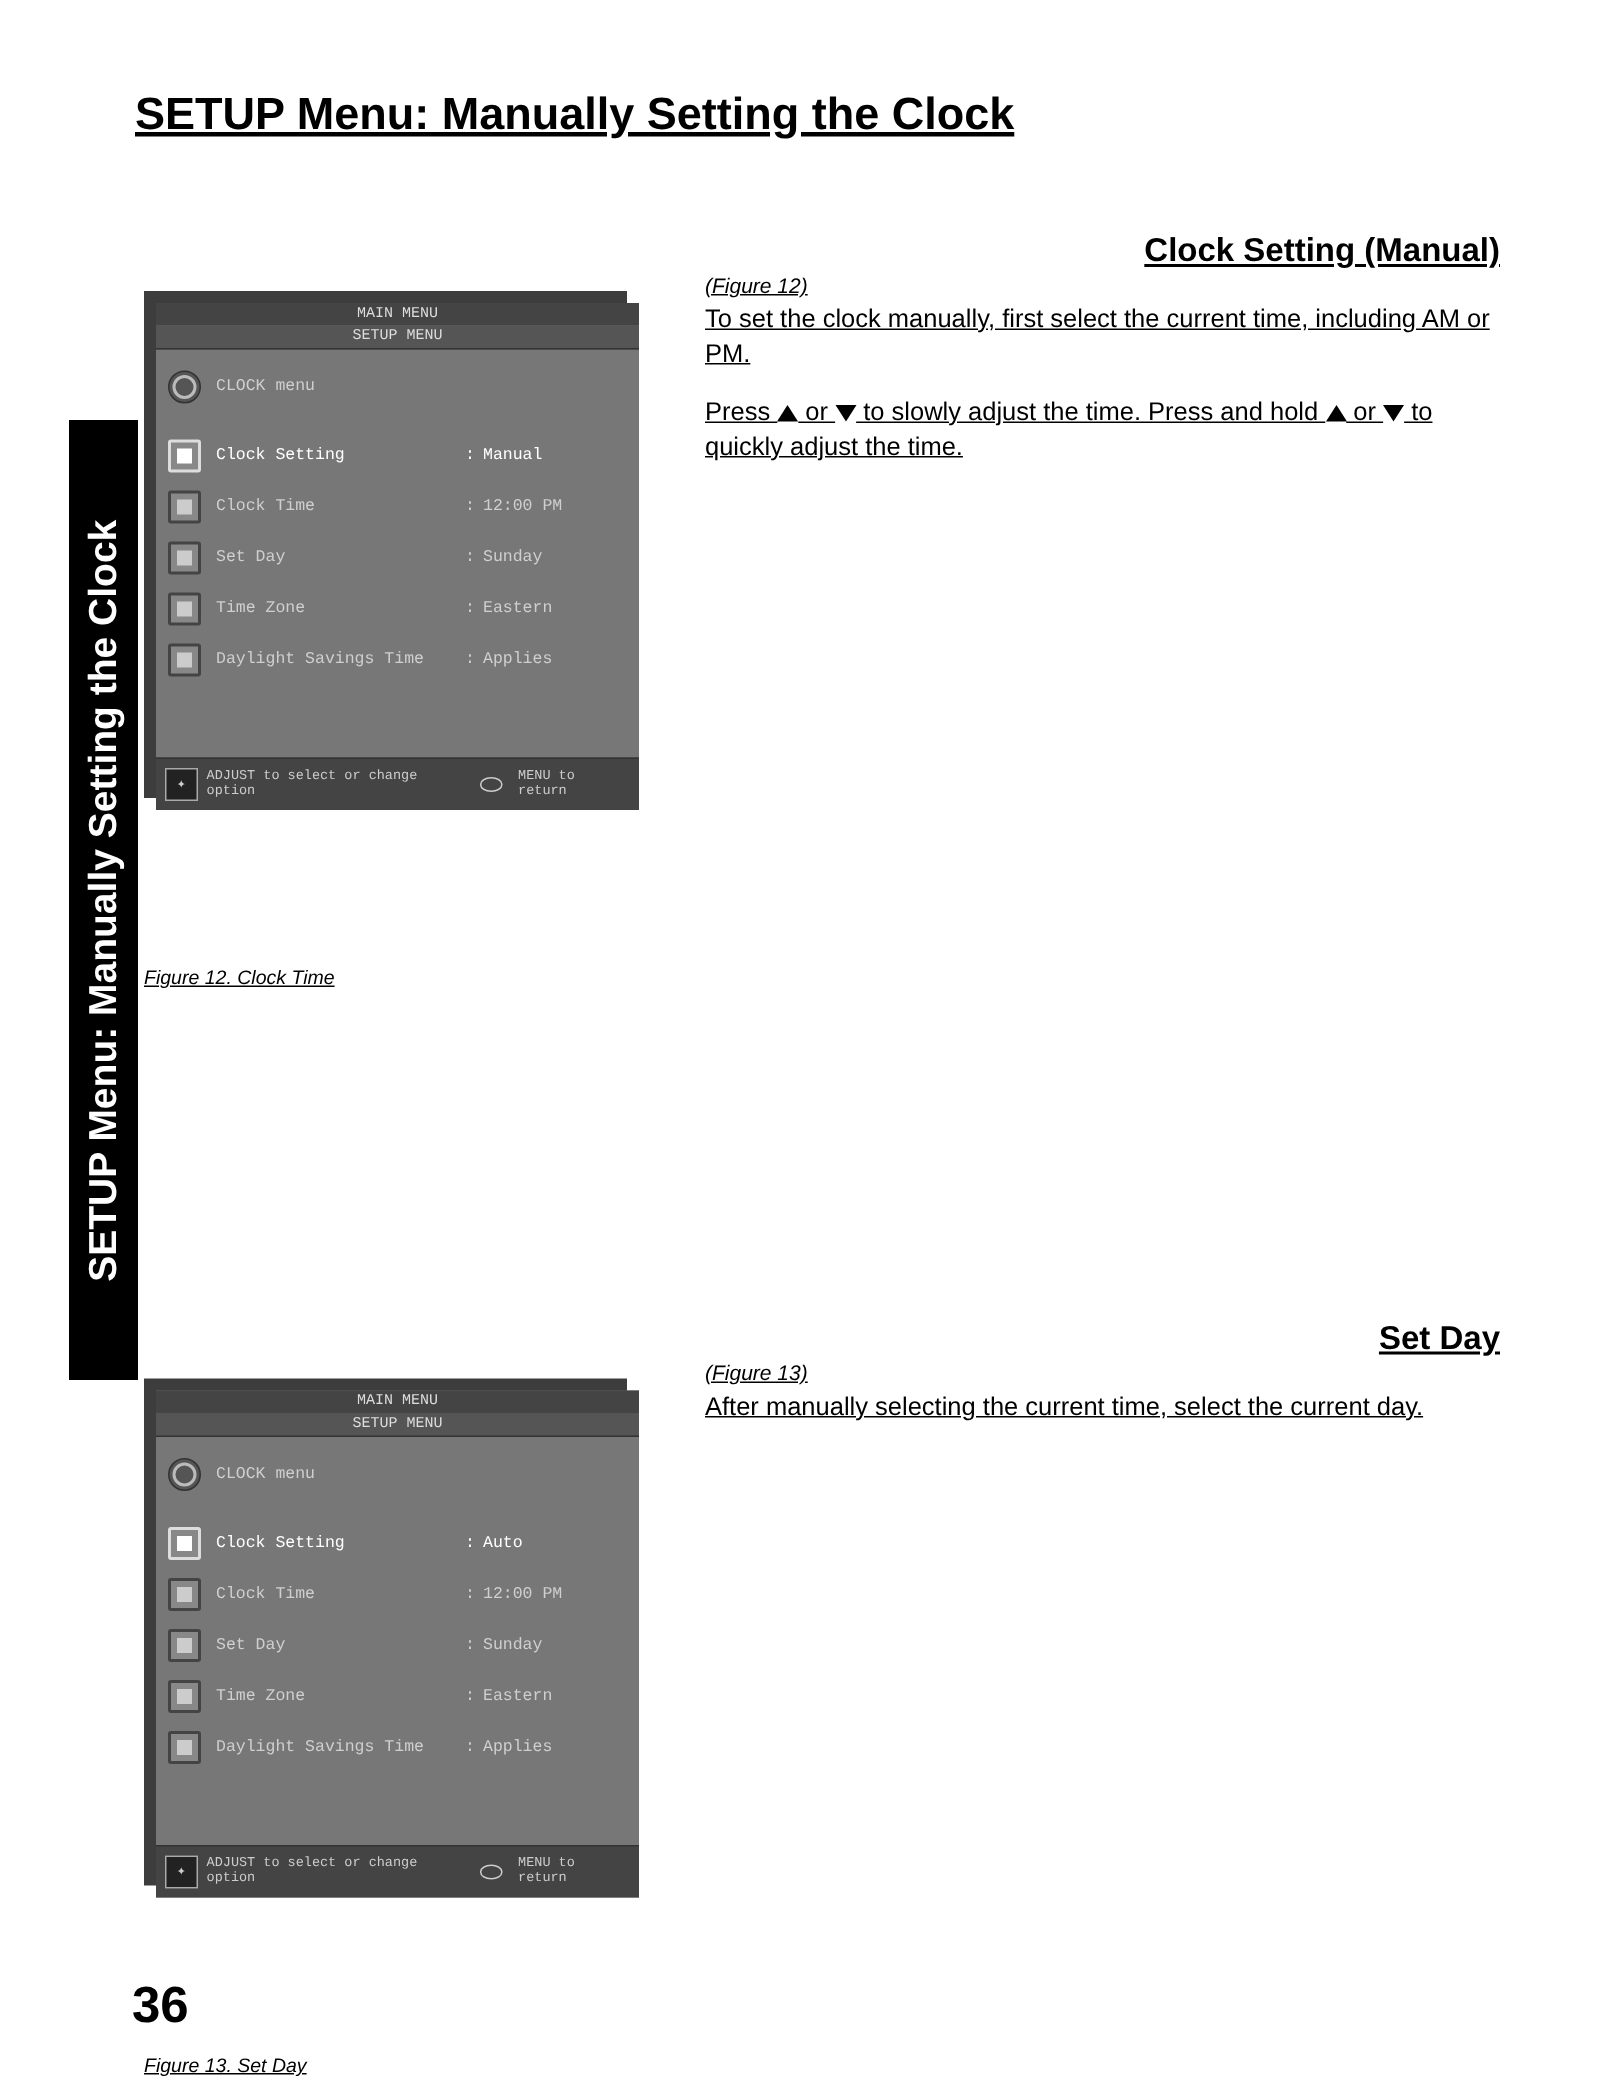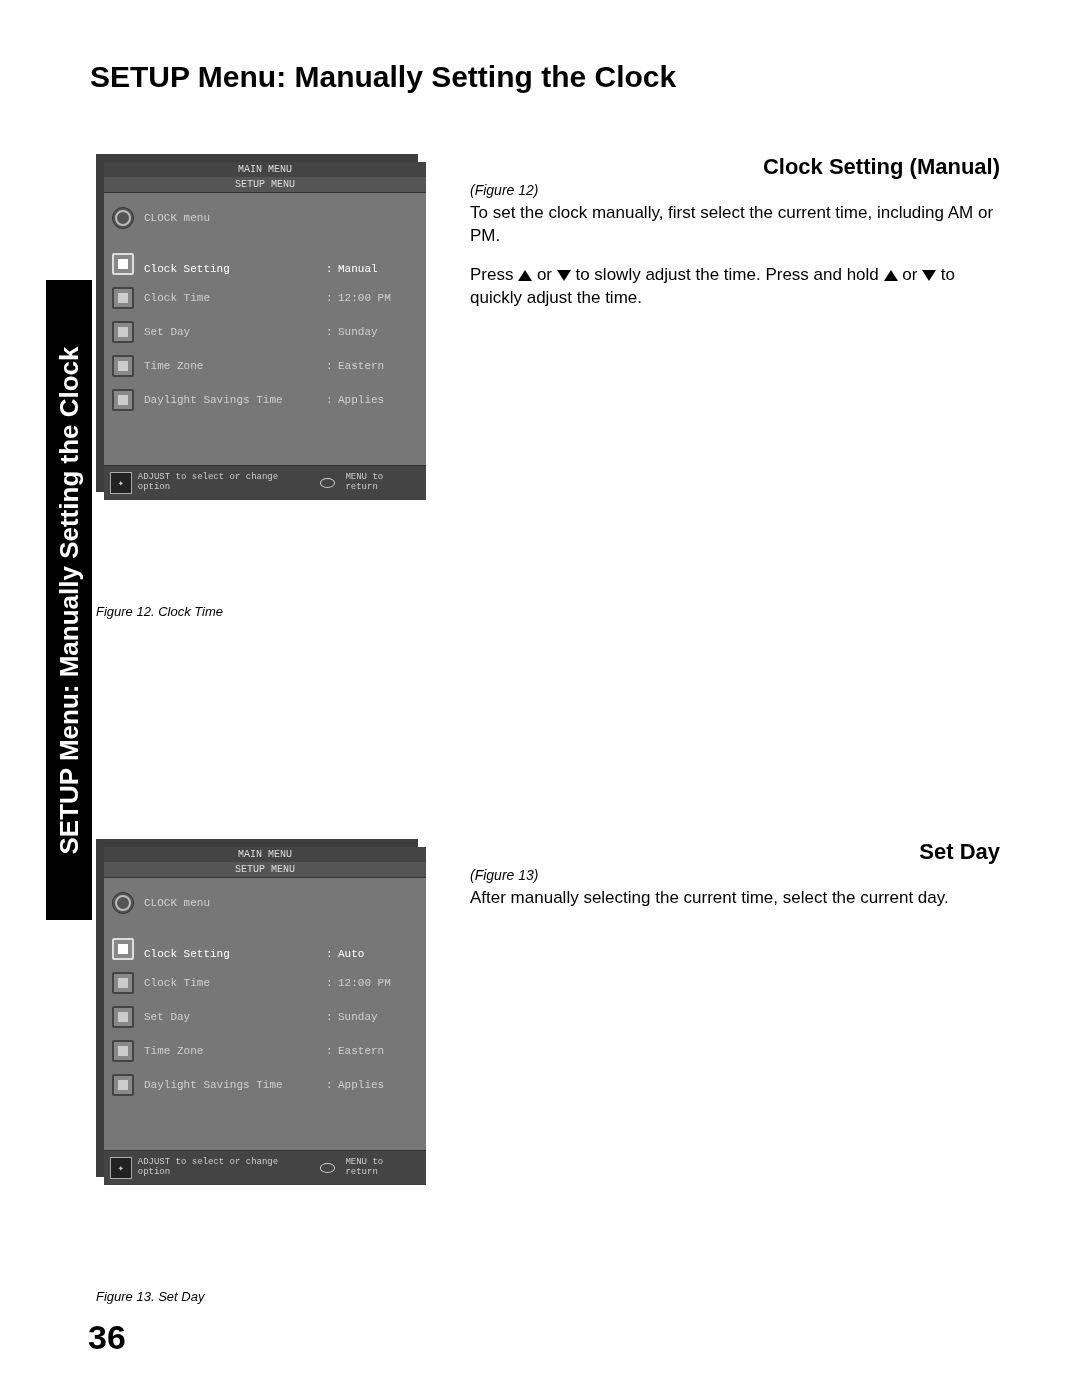--- a/index.html
+++ b/index.html
@@ -8,20 +8,21 @@
     height: 1397px;
     background: #fff;
     font-family: Arial, Helvetica, sans-serif;
     position: relative;
     color: #000;
   }
   .page {
     padding: 60px 60px 40px 70px;
     position: relative;
     height: 100%;
+    text-decoration: underline;
   }
   .page-title {
     font-size: 30px;
     font-weight: bold;
     margin-left: 20px;
     margin-bottom: 60px;
   }
   .side-tab {
     position: absolute;
     left: 46px;
@@ -76,38 +77,38 @@
     margin-top: 8px;
   }
   .page-number {
     position: absolute;
     left: 88px;
     bottom: 40px;
     font-size: 34px;
     font-weight: bold;
   }
   
-  .osd-wrap { position: relative; width: 330px; height: 442px; }
+  .osd-wrap { position: relative; width: 330px; height: 442px; margin-top: 40px; }
   .osd-shadow {
     position: absolute; left: 0; top: 0; width: 322px; height: 338px;
     background: #3d3d3d;
   }
   .osd {
     position: absolute; left: 8px; top: 8px;
     width: 322px; height: 338px;
     background: #777; color: #cfcfcf;
     font-family: "Courier New", monospace;
     font-size: 11px;
     display: flex; flex-direction: column;
   }
   .osd-titlebar { background: #444; text-align: center; color: #ddd; font-size: 10px; padding: 2px 0; }
   .osd-subtitle { background: #555; text-align: center; color: #ddd; font-size: 10px; padding: 2px 16px; border-bottom: 1px solid #333;}
-  .osd-body { flex: 1; padding: 8px 8px 4px 8px; border-radius: 12px; }
+  .osd-body { flex: 1; padding: 8px 24px 4px 8px; border-radius: 12px; }
   .osd-row { display: flex; align-items: center; padding: 6px 0; }
-  .osd-row.selected { color: #fff; align-items: flex-end; }
+  .osd-row.selected { color: #fff; }
   .osd-icon {
     width: 22px; height: 22px; margin-right: 10px; flex-shrink: 0;
     background: #555; border: 1px solid #333; border-radius: 50%;
     display: flex; align-items: center; justify-content: center;
   }
   .osd-icon.square { border-radius: 2px; background: #888; border: 2px solid #444; position: relative; }
   .osd-icon.square::after { content:""; position:absolute; inset:4px; background:#ccc; }
   .osd-icon.square.sel { border-color:#ddd; }
   .osd-icon.square.sel::after { background:#fff; }
   .osd-icon.clock::after { content:""; width:12px; height:12px; border:2px solid #bbb; border-radius:50%; }

